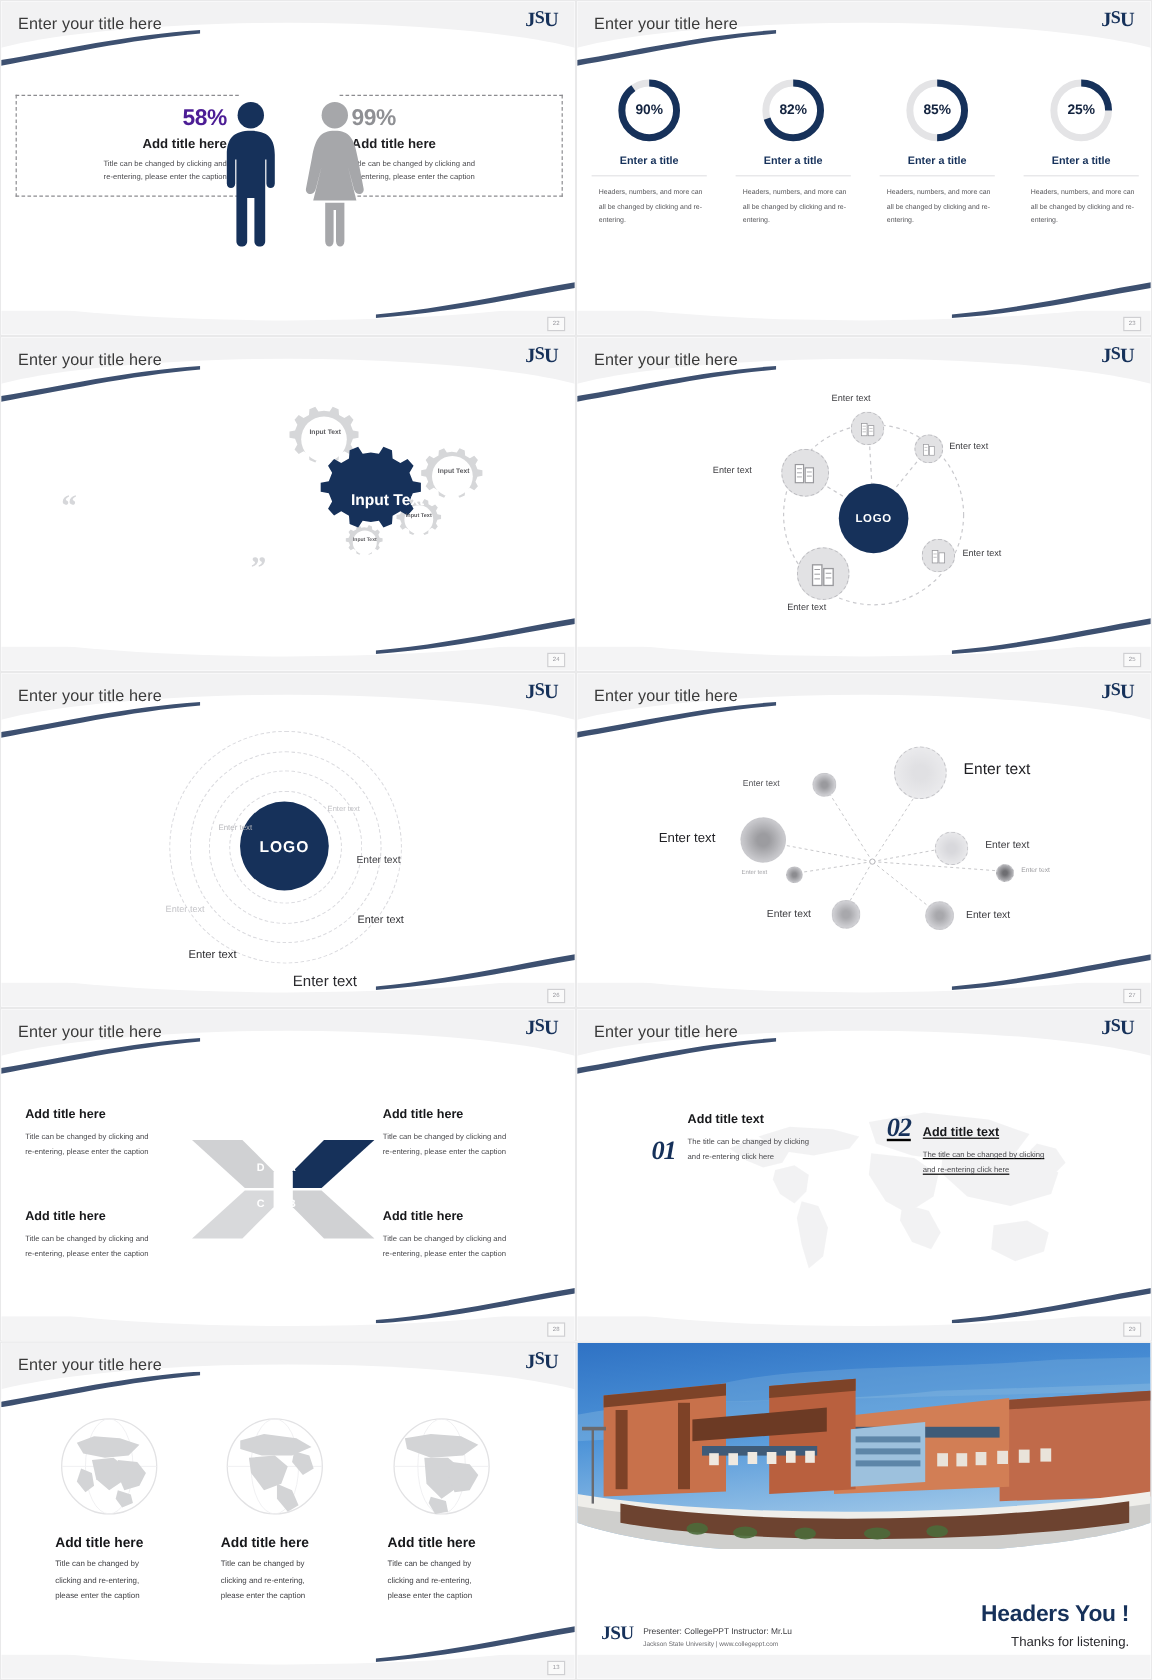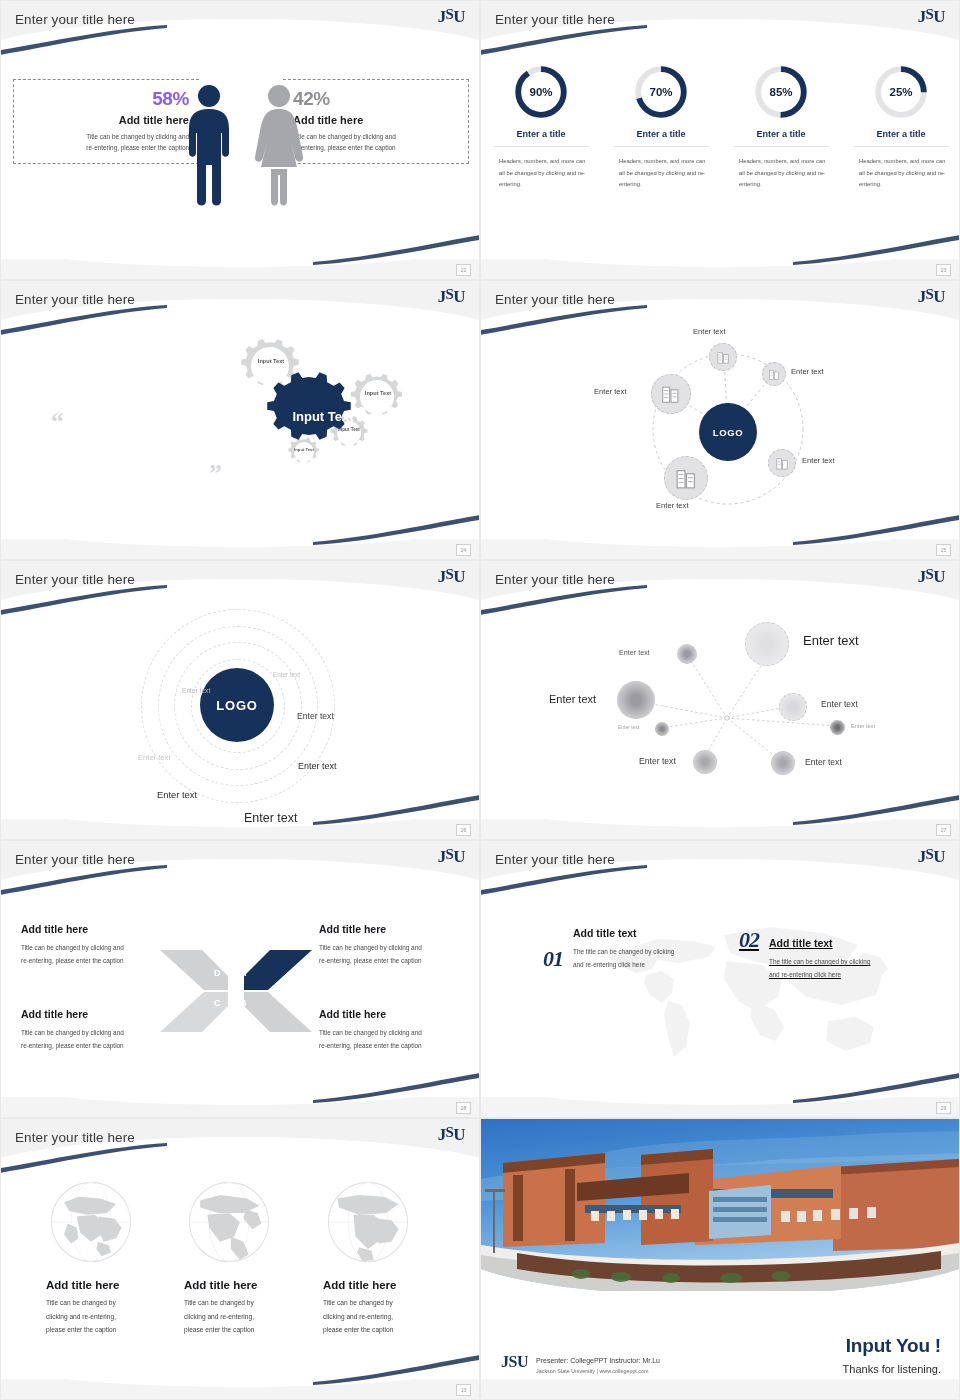--- a/index.html
+++ b/index.html
@@ -11,21 +11,21 @@
   .topband{position:absolute;left:0;top:0;width:100%;height:46px;background:#f2f2f3;}
   .bottomband{position:absolute;left:0;bottom:0;width:100%;height:20px;background:#f4f4f5;}
   .whitecurve{position:absolute;left:-8%;top:18px;width:116%;height:250px;background:#ffffff;border-radius:50% 50% 0 0 / 42px 42px 0 0;}
   .whitecurve2{position:absolute;left:-8%;bottom:12px;width:116%;height:60px;background:#ffffff;border-radius:0 0 50% 50% / 0 0 34px 34px;}
   .swoosh-tl{position:absolute;left:-6px;top:24px;width:172px;height:30px;overflow:hidden;pointer-events:none;}
   .swoosh-br{position:absolute;right:-6px;bottom:14px;width:172px;height:30px;overflow:hidden;pointer-events:none;}
   .title{position:absolute;left:14px;top:11px;font-size:13.5px;color:#3a3a3a;letter-spacing:.1px;}
   .jsu{position:absolute;right:14px;top:6px;font-family:"Liberation Serif",serif;font-weight:700;font-size:17px;color:#16315a;letter-spacing:-.6px;}
   .jsu .u{position:relative;top:-3px;font-size:15px;}
   .pagenum{position:absolute;right:8px;bottom:3px;width:13px;height:10px;border:1px solid #cfcfd2;background:#fafafa;color:#9a9aa0;font-size:5px;line-height:10px;text-align:center;}
-  .nv{color:#8b5cf6;}
+  .nv{color:#4c1d95;}
 
   
   .s1-wrap{position:absolute;left:0;top:60px;width:480px;height:170px;}
   .s1-col{position:absolute;top:18px;width:175px;}
   .s1-left{left:12px;text-align:right;border:1px dashed #8c8c90;border-right:none;padding:8px 10px 10px 0;}
   .s1-right{right:12px;text-align:left;border:1px dashed #8c8c90;border-left:none;padding:8px 0 10px 10px;}
   .pct{font-size:19px;font-weight:700;letter-spacing:-.4px;}
   .pct.grey{color:#8f9094;}
   .s1-t{font-size:11px;font-weight:700;color:#1d1d20;margin-top:4px;}
   .s1-d{font-size:6.4px;color:#4a4a4e;line-height:1.75;margin-top:5px;}
@@ -116,21 +116,21 @@
       <div class="s1-wrap">
         <div class="s1-col s1-left">
           <div class="pct nv">58%</div>
           <div class="s1-t">Add title here</div>
           <div class="s1-d">
             <div>Title can be changed by clicking and</div>
             <div>re-entering, please enter the caption</div>
           </div>
         </div>
         <div class="s1-col s1-right">
-          <div class="pct grey">42%</div>
+          <div class="pct grey">99%</div>
           <div class="s1-t">Add title here</div>
           <div class="s1-d">
             <div>Title can be changed by clicking and</div>
             <div>re-entering, please enter the caption</div>
           </div>
         </div>
         <div class="figman">
           <svg width="56" height="124" viewBox="0 0 56 124">
             <circle cx="28" cy="13" r="11" fill="#16315a"></circle>
             <path d="M28 26 C14 26 8 32 8 46 L8 70 C8 75 15 75 15 70 L15 50 L16 50 L16 118 C16 124 25 124 25 118 L25 82 L31 82 L31 118 C31 124 40 124 40 118 L40 50 L41 50 L41 70 C41 75 48 75 48 70 L48 46 C48 32 42 26 28 26 Z" fill="#16315a"></path>
@@ -178,21 +178,21 @@
           </div>
           <div class="donut-title">Enter a title</div>
           <div class="donut-desc">Headers, numbers, and more can all be changed by clicking and re-entering.</div>
         </div>
         <div class="donut-col">
           <div class="donut">
             <svg width="58" height="58" viewBox="0 0 42 42">
               <circle cx="21" cy="21" r="16.5" fill="none" stroke="#e4e4e6" stroke-width="4.2"></circle>
               <circle cx="21" cy="21" r="16.5" fill="none" stroke="#16315a" stroke-width="4.2" stroke-dasharray="72.6 31.1" stroke-dashoffset="0" transform="rotate(-90 21 21)"></circle>
             </svg>
-            <div class="lbl">70%</div>
+            <div class="lbl">82%</div>
           </div>
           <div class="donut-title">Enter a title</div>
           <div class="donut-desc">Headers, numbers, and more can all be changed by clicking and re-entering.</div>
         </div>
         <div class="donut-col">
           <div class="donut">
             <svg width="58" height="58" viewBox="0 0 42 42">
               <circle cx="21" cy="21" r="16.5" fill="none" stroke="#e4e4e6" stroke-width="4.2"></circle>
               <circle cx="21" cy="21" r="16.5" fill="none" stroke="#16315a" stroke-width="4.2" stroke-dasharray="51.8 51.9" stroke-dashoffset="0" transform="rotate(-90 21 21)"></circle>
             </svg>
@@ -762,19 +762,19 @@
               <ellipse cx="250" cy="159" rx="11" ry="5"></ellipse>
               <ellipse cx="300" cy="157" rx="9" ry="5"></ellipse>
             </g>
           </g>
         </svg>
       </div>
 
       <div class="pres-logo">JSU</div>
       <div class="pres-1">Presenter: CollegePPT   Instructor: Mr.Lu</div>
       <div class="pres-2">Jackson State University  |  www.collegeppt.com</div>
-      <div class="thanks-big">Input You !</div>
+      <div class="thanks-big">Headers You !</div>
       <div class="thanks-sub">Thanks for listening.</div>
       <div class="bottomband"></div>
     </div>
   </div>
 
 </div>
 
 </body></html>

